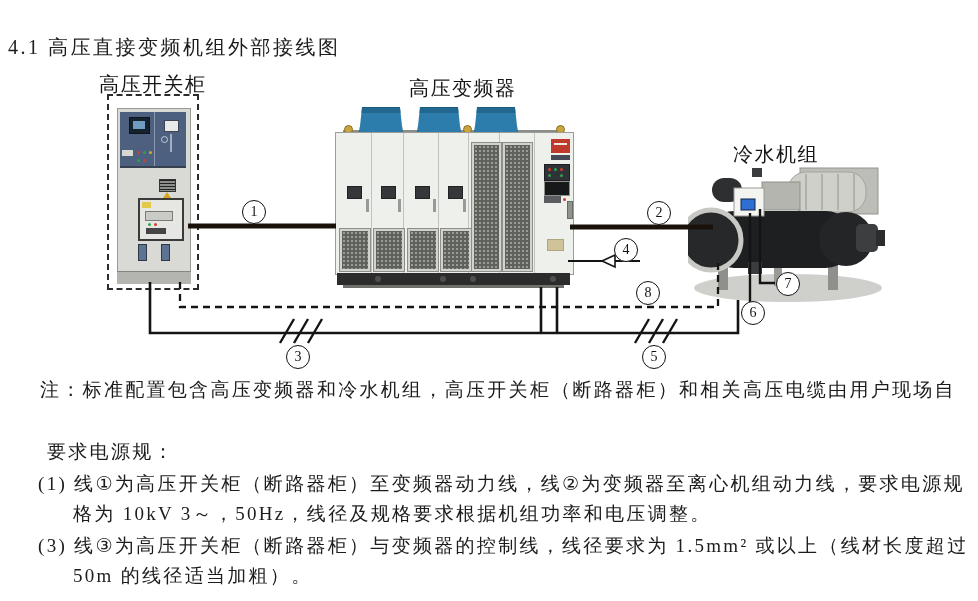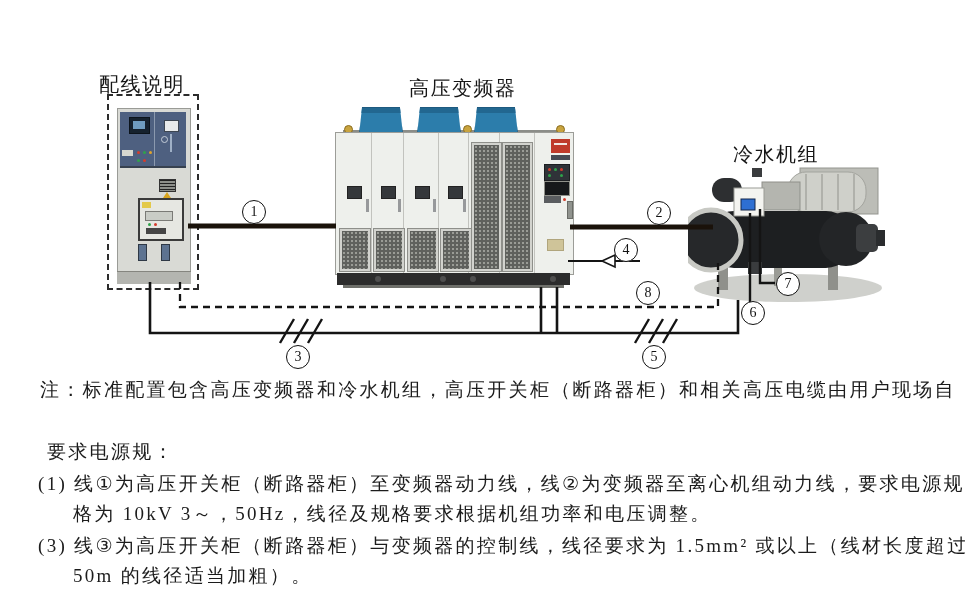--- a/index.html
+++ b/index.html
@@ -72,22 +72,23 @@
   .chiller-svg{left:688px;top:160px;z-index:1;}
 
   
   .tline{position:absolute;font-size:19px;letter-spacing:2.3px;color:#1c1c1c;white-space:nowrap;}
 </style>
 </head>
 <body>
 
 <div class="page">
 
-
-  <div class="abs dlabel nowrap" style="left:99px;top:71px;">配线说明</div>
+  <div class="abs sub-title nowrap">4.1 高压直接变频机组外部接线图</div>
+
+  <div class="abs dlabel nowrap" style="left:99px;top:71px;">高压开关柜</div>
   <div class="abs dlabel nowrap" style="left:409px;top:75px;">高压变频器</div>
   <div class="abs dlabel nowrap" style="left:733px;top:141px;">冷水机组</div>
 
   <div class="abs sw-dashed"></div>
   <div class="abs sw-cab">
     <div class="sw-top">
       <span class="sw-div"></span>
       <span class="sw-scr1">
           <i></i>
         </span>

